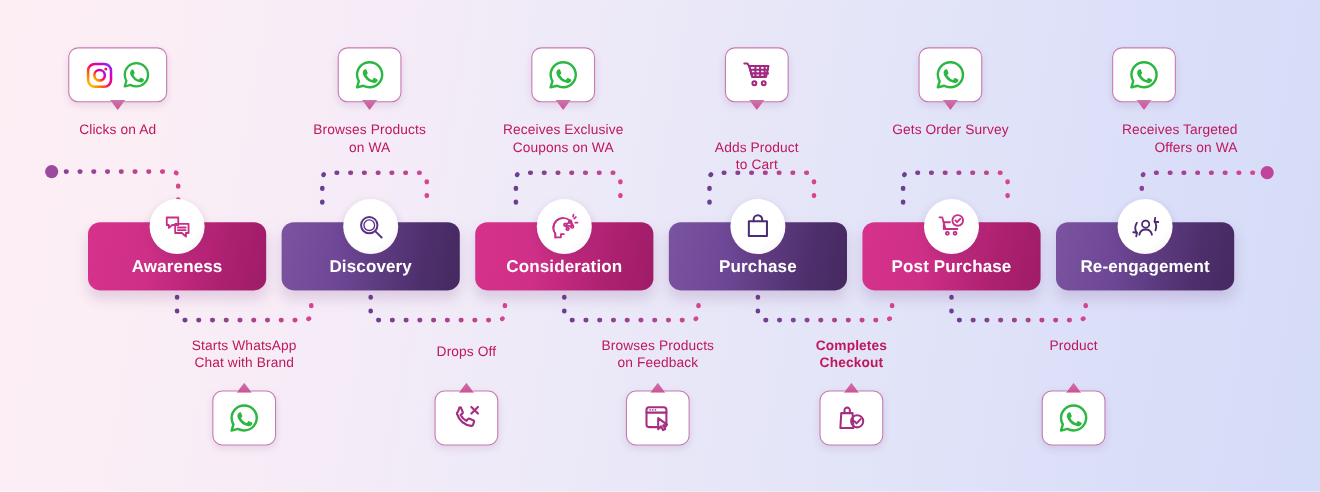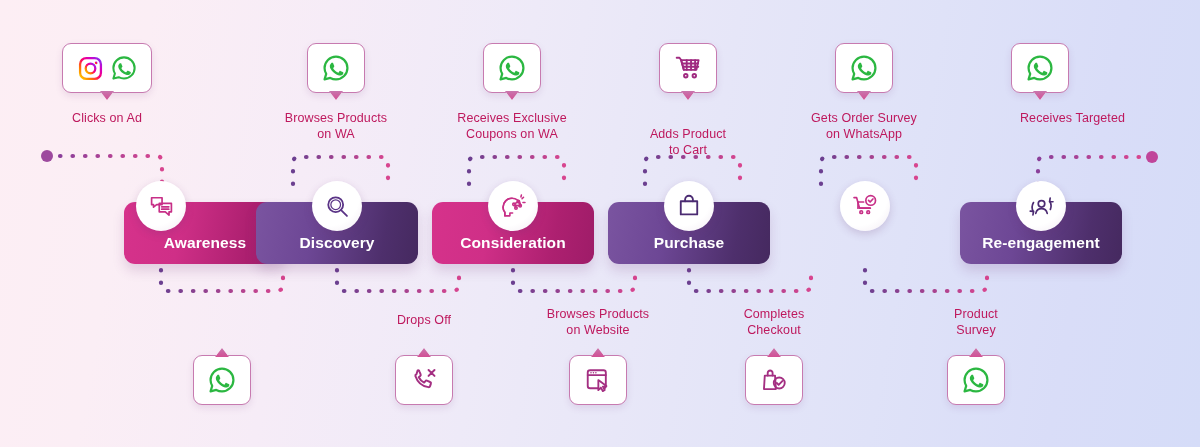--- a/index.html
+++ b/index.html
@@ -200,37 +200,37 @@
     <span>
       <svg width="28" height="28" viewBox="0 0 24 24">
         <path d="M12 2.2c-5.4 0-9.8 4.4-9.8 9.8 0 1.8.5 3.5 1.4 5L2.2 21.8l4.9-1.3c1.5.8 3.1 1.2 4.9 1.2 5.4 0 9.8-4.4 9.8-9.8S17.4 2.2 12 2.2z" fill="none" stroke="#2bb741" stroke-width="1.9" stroke-linejoin="round"></path>
         <path d="M8.7 7.6c-.3 0-.7.1-1 .5-.3.4-1 1-1 2.4s1 2.8 1.2 3c.1.2 2 3.1 4.9 4.2 2.4.9 2.9.7 3.4.7.5-.1 1.6-.7 1.9-1.3.2-.7.2-1.2.2-1.3-.1-.1-.3-.2-.6-.4-.3-.1-1.6-.8-1.9-.9-.3-.1-.5-.1-.7.1-.2.3-.7 1-.9 1.2-.2.2-.3.2-.6.1-.3-.2-1.2-.5-2.3-1.5-.9-.8-1.4-1.7-1.6-2-.2-.3 0-.5.1-.6.1-.1.3-.3.4-.5.2-.2.2-.3.3-.5.1-.2 0-.4 0-.6-.1-.1-.7-1.6-.9-2.2-.2-.4-.4-.4-.6-.4z" fill="#2bb741"></path>
       </svg>
     </span>
     <i class="tail"></i>
   </div>
   <div class="cap-label" style="left:779px;top:111px;">
     <div>Gets Order Survey</div>
-      <div>on WhatsApp</div>
   </div>
 
   <div class="callout" style="left:1011px;top:43px;">
     <span>
       <svg width="28" height="28" viewBox="0 0 24 24">
         <path d="M12 2.2c-5.4 0-9.8 4.4-9.8 9.8 0 1.8.5 3.5 1.4 5L2.2 21.8l4.9-1.3c1.5.8 3.1 1.2 4.9 1.2 5.4 0 9.8-4.4 9.8-9.8S17.4 2.2 12 2.2z" fill="none" stroke="#2bb741" stroke-width="1.9" stroke-linejoin="round"></path>
         <path d="M8.7 7.6c-.3 0-.7.1-1 .5-.3.4-1 1-1 2.4s1 2.8 1.2 3c.1.2 2 3.1 4.9 4.2 2.4.9 2.9.7 3.4.7.5-.1 1.6-.7 1.9-1.3.2-.7.2-1.2.2-1.3-.1-.1-.3-.2-.6-.4-.3-.1-1.6-.8-1.9-.9-.3-.1-.5-.1-.7.1-.2.3-.7 1-.9 1.2-.2.2-.3.2-.6.1-.3-.2-1.2-.5-2.3-1.5-.9-.8-1.4-1.7-1.6-2-.2-.3 0-.5.1-.6.1-.1.3-.3.4-.5.2-.2.2-.3.3-.5.1-.2 0-.4 0-.6-.1-.1-.7-1.6-.9-2.2-.2-.4-.4-.4-.6-.4z" fill="#2bb741"></path>
       </svg>
     </span>
     <i class="tail"></i>
   </div>
   <div class="cap-label" style="left:955px;top:111px;text-align:right;">
     <div>Receives Targeted</div>
-  </div>
-
-  <div class="card pink" style="left:80px;margin-left:44px;">
+      <div>Offers on WA</div>
+  </div>
+
+  <div class="card pink" style="left:80px;">
     <span>Awareness</span>
   </div>
   <div class="badge" style="left:136px;">
     <span>
       <svg width="27" height="27" viewBox="0 0 24 24" fill="none" stroke="#c72f87" stroke-width="1.5" stroke-linecap="round" stroke-linejoin="round">
         <path d="M3.2 4.2h9.3v6.1H7.7L4.9 12.6v-2.3H3.2z"></path>
         <path d="M10 9.3h10.8v7.4h-2.1v2.9l-3.3-2.9H10z"></path>
         <path d="M12.2 12.3h6.3M12.2 14.4h6.3"></path>
       </svg>
     </span>
@@ -272,20 +272,23 @@
   </div>
   <div class="badge" style="left:664px;">
     <span>
       <svg width="26" height="26" viewBox="0 0 24 24" fill="none" stroke="#4b2b72" stroke-width="1.7" stroke-linecap="round" stroke-linejoin="round">
         <path d="M4.4 7.6h15.2v12.2H4.4z" rx="1.6"></path>
         <path d="M8.4 7.6V6.1a3.6 3.6 0 0 1 7.2 0v1.5"></path>
       </svg>
     </span>
   </div>
 
+  <div class="card pink" style="left:784px;">
+    <span>Post Purchase</span>
+  </div>
   <div class="badge" style="left:840px;">
     <span>
       <svg width="27" height="27" viewBox="0 0 24 24" fill="none" stroke="#c72f87" stroke-width="1.5" stroke-linecap="round" stroke-linejoin="round">
         <path d="M1.8 4.1h2.3l2.6 9.4h9.1"></path>
         <path d="M5.2 8h5.1"></path>
         <path d="M6.7 13.5h9.6M5.4 8.1l-.1 5.4"></path>
         <circle cx="8.2" cy="17" r="1.2"></circle>
           <circle cx="14.4" cy="17" r="1.2"></circle>
         <circle cx="16.6" cy="6.6" r="4.3"></circle>
         <path d="m14.7 6.6 1.4 1.4 2.5-2.7"></path>
@@ -302,20 +305,24 @@
         <circle cx="12" cy="9.6" r="2.9"></circle>
         <path d="M6.9 18.1c.6-2.6 2.7-4.2 5.1-4.2s4.5 1.6 5.1 4.2"></path>
         <path d="M19.3 7.3a8.2 8.2 0 0 1 .6 7.3"></path>
         <path d="M4.7 16.7a8.2 8.2 0 0 1 .2-8.2"></path>
         <path d="m19.7 4.5-.5 3.1 3 .2"></path>
         <path d="m4.4 19.5.6-3.1-3-.3"></path>
       </svg>
     </span>
   </div>
 
+  <div class="cap-label" style="left:137px;top:307px;">
+    <div>Starts WhatsApp</div>
+      <div>Chat with Brand</div>
+  </div>
   <div class="callout up" style="left:193px;top:355px;">
     <i class="tail"></i>
     <span>
       <svg width="28" height="28" viewBox="0 0 24 24">
         <path d="M12 2.2c-5.4 0-9.8 4.4-9.8 9.8 0 1.8.5 3.5 1.4 5L2.2 21.8l4.9-1.3c1.5.8 3.1 1.2 4.9 1.2 5.4 0 9.8-4.4 9.8-9.8S17.4 2.2 12 2.2z" fill="none" stroke="#2bb741" stroke-width="1.9" stroke-linejoin="round"></path>
         <path d="M8.7 7.6c-.3 0-.7.1-1 .5-.3.4-1 1-1 2.4s1 2.8 1.2 3c.1.2 2 3.1 4.9 4.2 2.4.9 2.9.7 3.4.7.5-.1 1.6-.7 1.9-1.3.2-.7.2-1.2.2-1.3-.1-.1-.3-.2-.6-.4-.3-.1-1.6-.8-1.9-.9-.3-.1-.5-.1-.7.1-.2.3-.7 1-.9 1.2-.2.2-.3.2-.6.1-.3-.2-1.2-.5-2.3-1.5-.9-.8-1.4-1.7-1.6-2-.2-.3 0-.5.1-.6.1-.1.3-.3.4-.5.2-.2.2-.3.3-.5.1-.2 0-.4 0-.6-.1-.1-.7-1.6-.9-2.2-.2-.4-.4-.4-.6-.4z" fill="#2bb741"></path>
       </svg>
     </span>
   </div>
 
@@ -327,55 +334,54 @@
     <span>
       <svg width="28" height="28" viewBox="0 0 24 24" fill="none" stroke="#a42f82" stroke-width="1.7" stroke-linecap="round" stroke-linejoin="round">
         <path d="M7.1 3.4c.6-.2 1.2.1 1.4.7l1.1 2.7c.2.5.1 1-.3 1.3l-1.3 1.1c1 2 2.6 3.6 4.6 4.6l1.1-1.3c.3-.4.8-.5 1.3-.3l2.7 1.1c.6.2.9.8.7 1.4l-.7 2.1c-.2.6-.8 1-1.5.9C10.4 17 6.9 13.5 5.1 8.2c-.1-.7.3-1.3.9-1.5z" transform="translate(-.5 .4)"></path>
         <path d="M15.9 3.4 21 8.5M21 3.4l-5.1 5.1"></path>
       </svg>
     </span>
   </div>
 
   <div class="cap-label" style="left:513px;top:307px;">
     <div>Browses Products</div>
-      <div>on Website</div>
+      <div>on Feedback</div>
   </div>
   <div class="callout up" style="left:569px;top:355px;">
     <i class="tail"></i>
     <span>
       <svg width="28" height="28" viewBox="0 0 24 24" fill="none" stroke="#a42f82" stroke-width="1.6" stroke-linecap="round" stroke-linejoin="round">
         <rect x="3.2" y="3.6" width="15.5" height="15.5" rx="2"></rect>
         <path d="M3.2 7.8h15.5"></path>
         <circle cx="6" cy="5.7" r=".65" fill="#a42f82" stroke="none"></circle>
         <circle cx="8.1" cy="5.7" r=".65" fill="#a42f82" stroke="none"></circle>
         <circle cx="10.2" cy="5.7" r=".65" fill="#a42f82" stroke="none"></circle>
         <path d="M12.3 12.1v8.6l2.2-2.2 1.6 3 1.7-.9-1.6-2.9 3-.5z" fill="#ffffff"></path>
       </svg>
     </span>
   </div>
 
-  <div class="cap-label" style="left:689px;top:307px;">
+  <div class="cap-label" style="left:689px;top:307px;font-weight:bold;">
     <div>Completes</div>
       <div>Checkout</div>
   </div>
   <div class="callout up" style="left:745px;top:355px;">
     <i class="tail"></i>
     <span>
       <svg width="28" height="28" viewBox="0 0 24 24" fill="none" stroke="#a42f82" stroke-width="1.6" stroke-linecap="round" stroke-linejoin="round">
         <path d="M4.1 8.2h8.8l.7 11.6H3.4z"></path>
         <path d="M6.6 8.2V6a2.1 2.1 0 1 1 4.2 0v2.2"></path>
         <circle cx="16.5" cy="14.6" r="4.7"></circle>
         <path d="m14.4 14.6 1.6 1.6 3.1-3.3"></path>
       </svg>
     </span>
   </div>
 
   <div class="cap-label" style="left:891px;top:307px;">
     <div>Product</div>
-      <div>Survey</div>
   </div>
   <div class="callout up" style="left:947px;top:355px;">
     <i class="tail"></i>
     <span>
       <svg width="28" height="28" viewBox="0 0 24 24">
         <path d="M12 2.2c-5.4 0-9.8 4.4-9.8 9.8 0 1.8.5 3.5 1.4 5L2.2 21.8l4.9-1.3c1.5.8 3.1 1.2 4.9 1.2 5.4 0 9.8-4.4 9.8-9.8S17.4 2.2 12 2.2z" fill="none" stroke="#2bb741" stroke-width="1.9" stroke-linejoin="round"></path>
         <path d="M8.7 7.6c-.3 0-.7.1-1 .5-.3.4-1 1-1 2.4s1 2.8 1.2 3c.1.2 2 3.1 4.9 4.2 2.4.9 2.9.7 3.4.7.5-.1 1.6-.7 1.9-1.3.2-.7.2-1.2.2-1.3-.1-.1-.3-.2-.6-.4-.3-.1-1.6-.8-1.9-.9-.3-.1-.5-.1-.7.1-.2.3-.7 1-.9 1.2-.2.2-.3.2-.6.1-.3-.2-1.2-.5-2.3-1.5-.9-.8-1.4-1.7-1.6-2-.2-.3 0-.5.1-.6.1-.1.3-.3.4-.5.2-.2.2-.3.3-.5.1-.2 0-.4 0-.6-.1-.1-.7-1.6-.9-2.2-.2-.4-.4-.4-.6-.4z" fill="#2bb741"></path>
       </svg>
     </span>
   </div>

